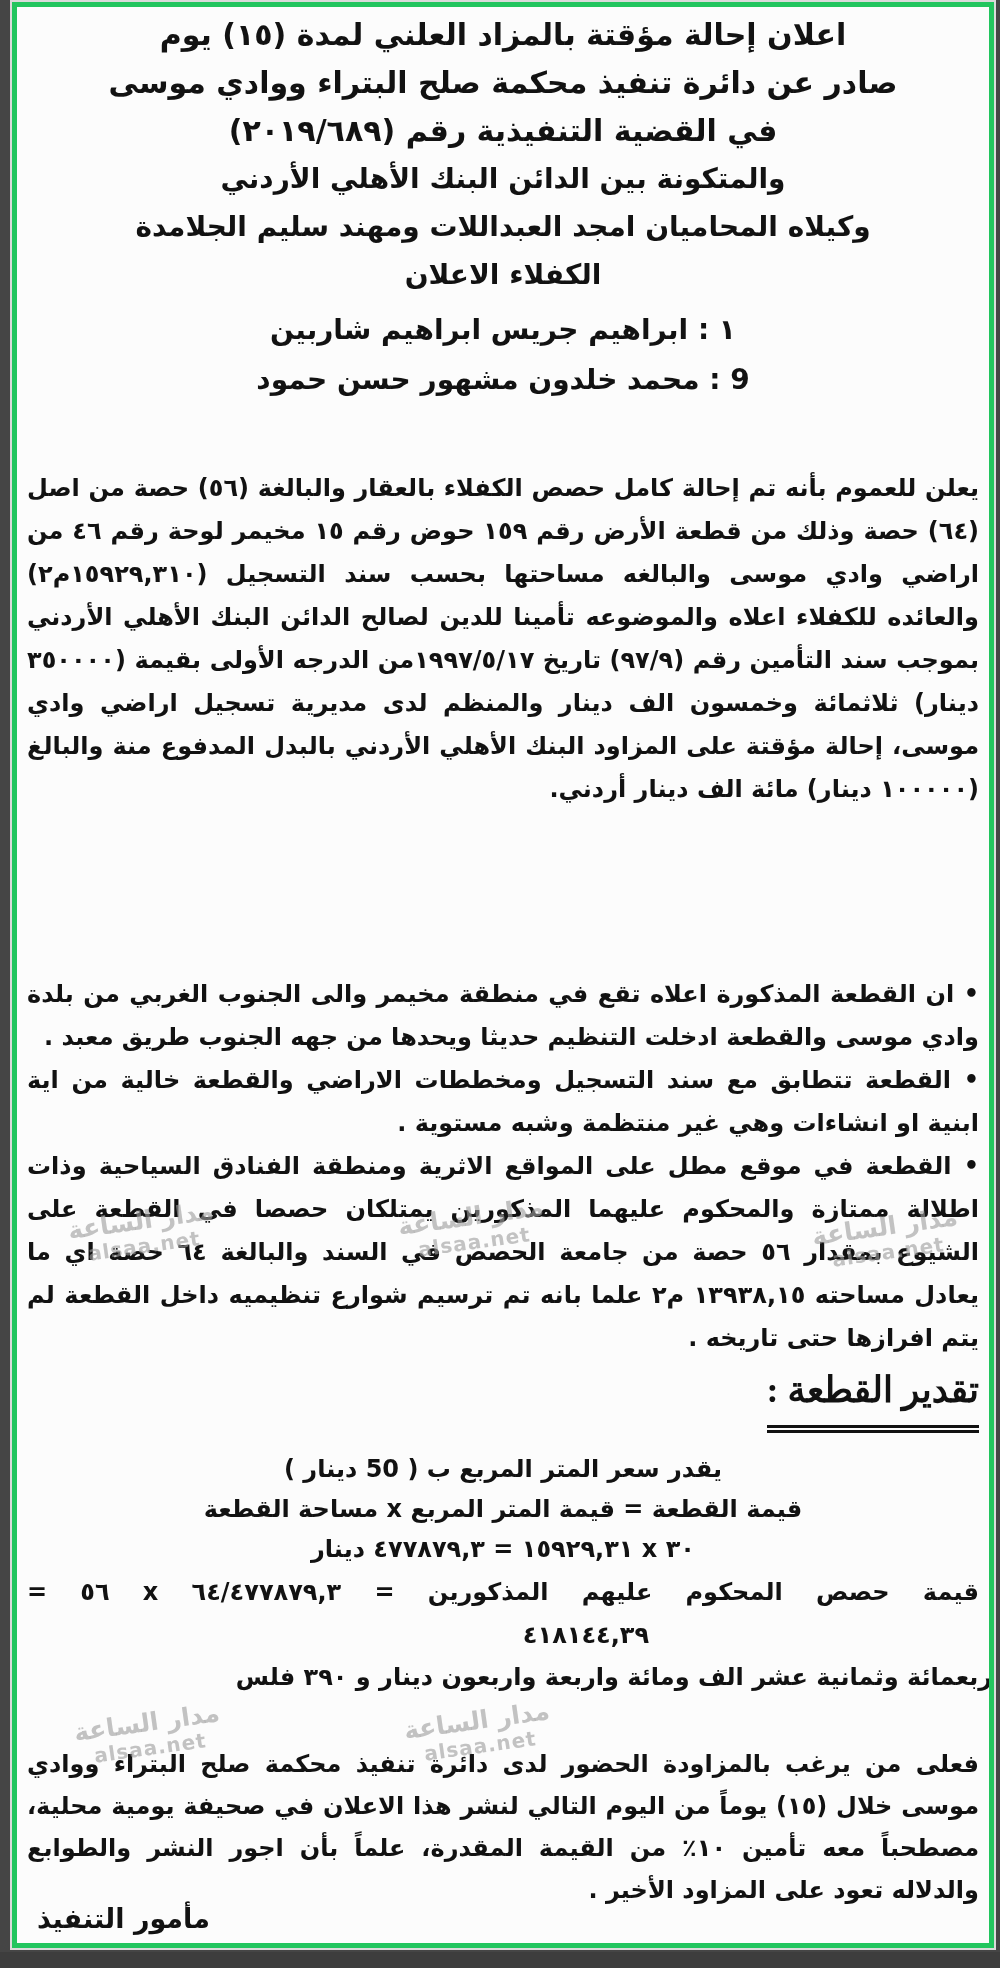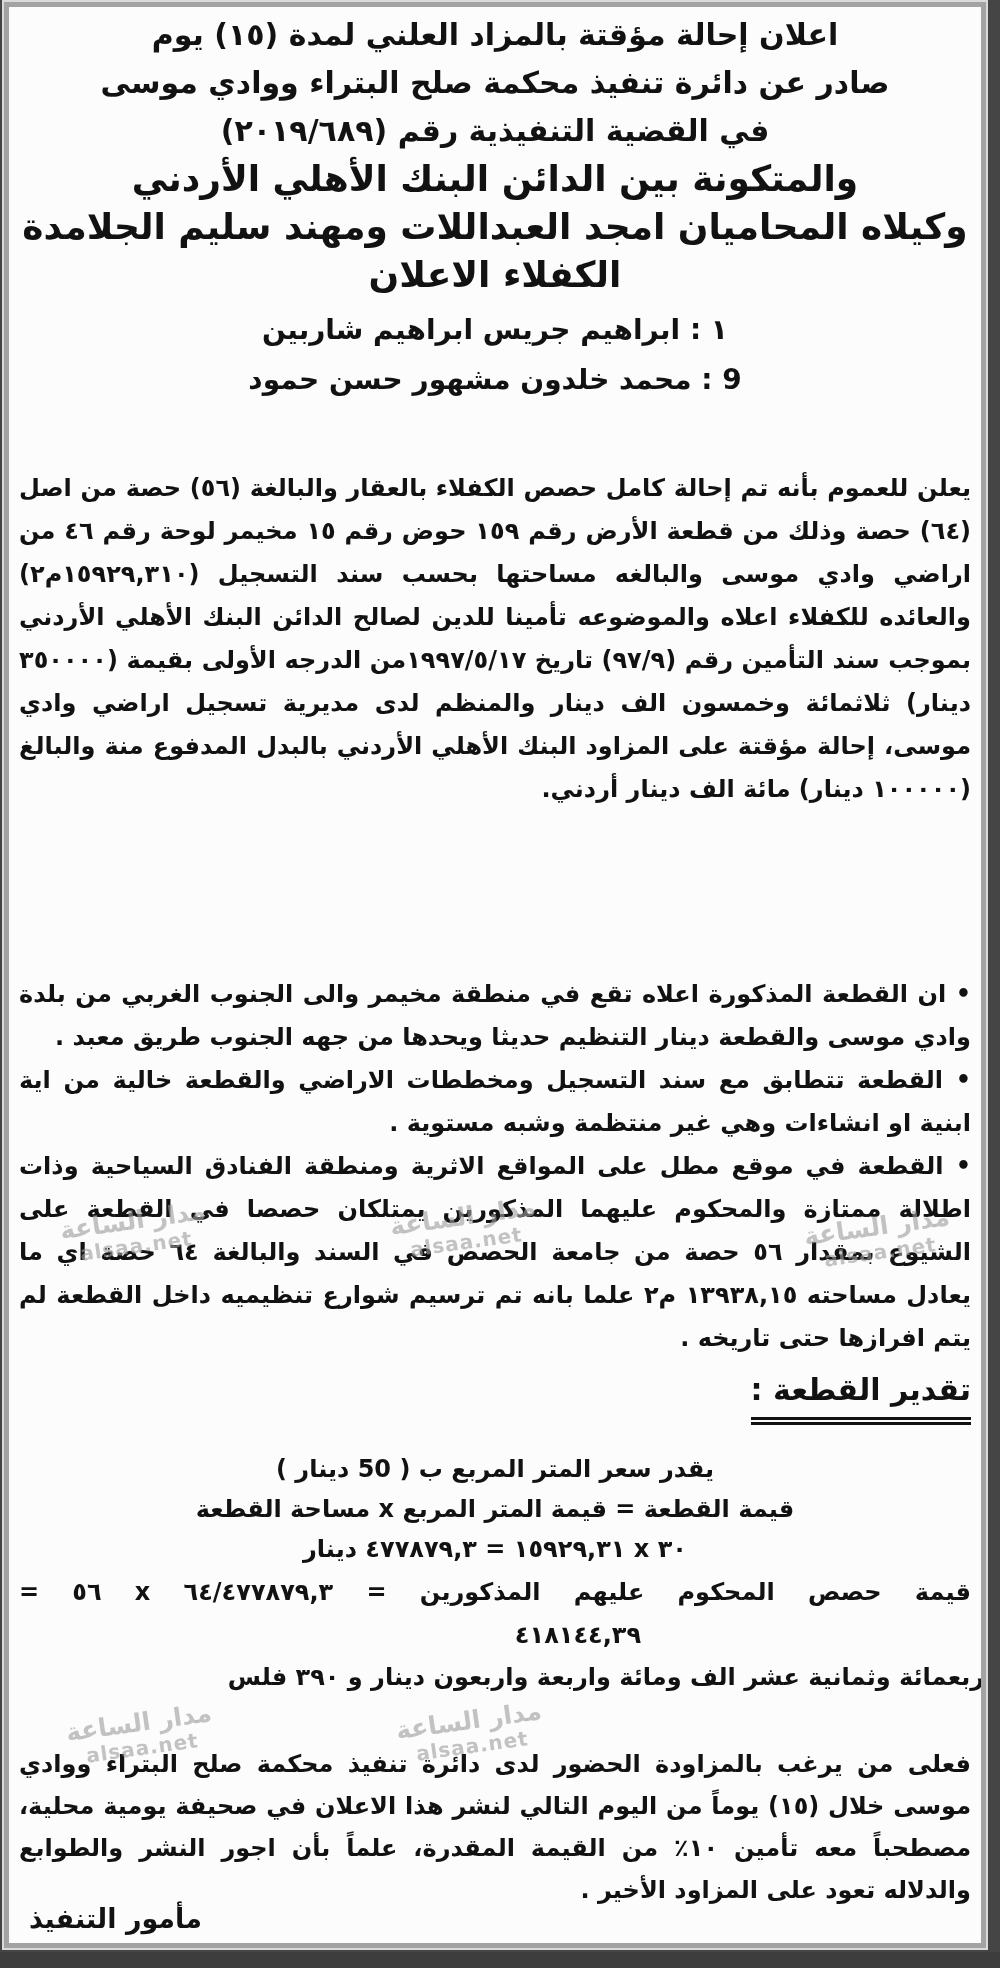--- a/index.html
+++ b/index.html
@@ -4,49 +4,49 @@
 <style>
   html,body{margin:0;padding:0;}
   body{
     width:1000px;height:1968px;position:relative;
     background:#454545;
     font-family:"DejaVu Sans",sans-serif;
     font-weight:700;color:#121212;
     overflow:hidden;
   }
   .sheet{
-    position:absolute;top:2px;left:4px;width:982px;height:1946px;
+    position:absolute;top:2px;left:12px;width:982px;height:1946px;
     background:#fcfcfc;
-    border:5px solid #a3a3a3;
+    border:5px solid #22c55e;
     box-shadow:0 0 0 2px rgba(255,255,255,.8);
     box-sizing:border-box;
     direction:rtl;
     overflow:hidden;
   }
   .bottom-rule{
     position:absolute;left:0;right:0;top:1956px;height:5px;
     background:#171717;
   }
   .bottom-strip{
     position:absolute;left:0;right:0;bottom:0;height:16px;
     background:#3d3d3d;
   }
   .block{position:absolute;left:10px;right:10px;}
   .header-line{font-size:30px;line-height:48px;text-align:center;white-space:nowrap;}
-  .header-line.small{font-size:36px;}
+  .header-line.small{font-size:28px;}
   .party-line{font-size:28px;line-height:50px;text-align:center;}
   .para{
     font-size:24px;line-height:43px;
     text-align:justify;text-justify:inter-word;
   }
   .bullet-item{font-size:24px;line-height:43px;text-align:justify;text-justify:inter-word;}
   .valuation-heading-wrap{text-align:right;}
   .valuation-heading{
-    display:inline-block;font-size:30px;line-height:42px;
-    border-bottom:8px double #111;padding-bottom:6px;
+    display:inline-block;font-size:36px;line-height:42px;
+    border-bottom:8px double #111;padding-bottom:14px;font-family:Liberation Serif, serif;
   }
   .formula-line{font-size:24px;line-height:40px;text-align:center;}
   .formula-line.justified{
     text-align:justify;text-align-last:justify;line-height:46px;
   }
   .formula-line.num{padding-left:0;padding-right:0;text-align:center;transform:translateX(83px);}
   .formula-line.words{transform:translateX(115px);line-height:44px;}
   .closing{font-size:24px;line-height:42px;text-align:justify;text-justify:inter-word;}
   .signature{font-size:27px;text-align:left;padding-left:10px;}
   .watermark{
@@ -75,21 +75,21 @@
 
   <div class="block" style="top:298px;">
     <div class="party-line">١ : ابراهيم جريس ابراهيم شاربين</div>
     <div class="party-line">9 : محمد خلدون مشهور حسن حمود</div>
   </div>
 
   <div class="block para" style="top:460px;">يعلن للعموم بأنه تم إحالة كامل حصص الكفلاء بالعقار والبالغة (٥٦) حصة من اصل (٦٤) حصة وذلك من قطعة الأرض رقم ١٥٩ حوض رقم ١٥ مخيمر لوحة رقم ٤٦ من اراضي وادي موسى والبالغه مساحتها بحسب سند التسجيل (١٥٩٢٩,٣١٠م٢) والعائده للكفلاء اعلاه والموضوعه تأمينا للدين لصالح الدائن البنك الأهلي الأردني بموجب سند التأمين رقم (٩٧/٩) تاريخ ١٩٩٧/٥/١٧من الدرجه الأولى بقيمة (٣٥٠٠٠٠ دينار) ثلاثمائة وخمسون الف دينار والمنظم لدى مديرية تسجيل اراضي وادي موسى، إحالة مؤقتة على المزاود البنك الأهلي الأردني بالبدل المدفوع منة والبالغ (١٠٠٠٠٠ دينار) مائة الف دينار أردني.</div>
 
 
   <div class="block" style="top:966px;">
-    <div class="bullet-item">• ان القطعة المذكورة اعلاه تقع في منطقة مخيمر والى الجنوب الغربي من بلدة وادي موسى والقطعة دينار التنظيم حديثا ويحدها من جهه الجنوب طريق معبد .</div>
+    <div class="bullet-item">• ان القطعة المذكورة اعلاه تقع في منطقة مخيمر والى الجنوب الغربي من بلدة وادي موسى والقطعة ادخلت التنظيم حديثا ويحدها من جهه الجنوب طريق معبد .</div>
     <div class="bullet-item">• القطعة تتطابق مع سند التسجيل ومخططات الاراضي والقطعة خالية من اية ابنية او انشاءات وهي غير منتظمة وشبه مستوية .</div>
     <div class="bullet-item">• القطعة في موقع مطل على المواقع الاثرية ومنطقة الفنادق السياحية وذات اطلالة ممتازة والمحكوم عليهما المذكورين يمتلكان حصصا في القطعة على الشيوع بمقدار ٥٦ حصة من جامعة الحصص في السند والبالغة ٦٤ حصة اي ما يعادل مساحته ١٣٩٣٨,١٥ م٢ علما بانه تم ترسيم شوارع تنظيميه داخل القطعة لم يتم افرازها حتى تاريخه .</div>
   </div>
 
   <div class="block valuation-heading-wrap" style="top:1362px;">
     <span class="valuation-heading">تقدير القطعة :</span>
   </div>
 
   <div class="block" style="top:1442px;">
     <div class="formula-line">يقدر سعر المتر المربع ب ( 50 دينار )</div>

